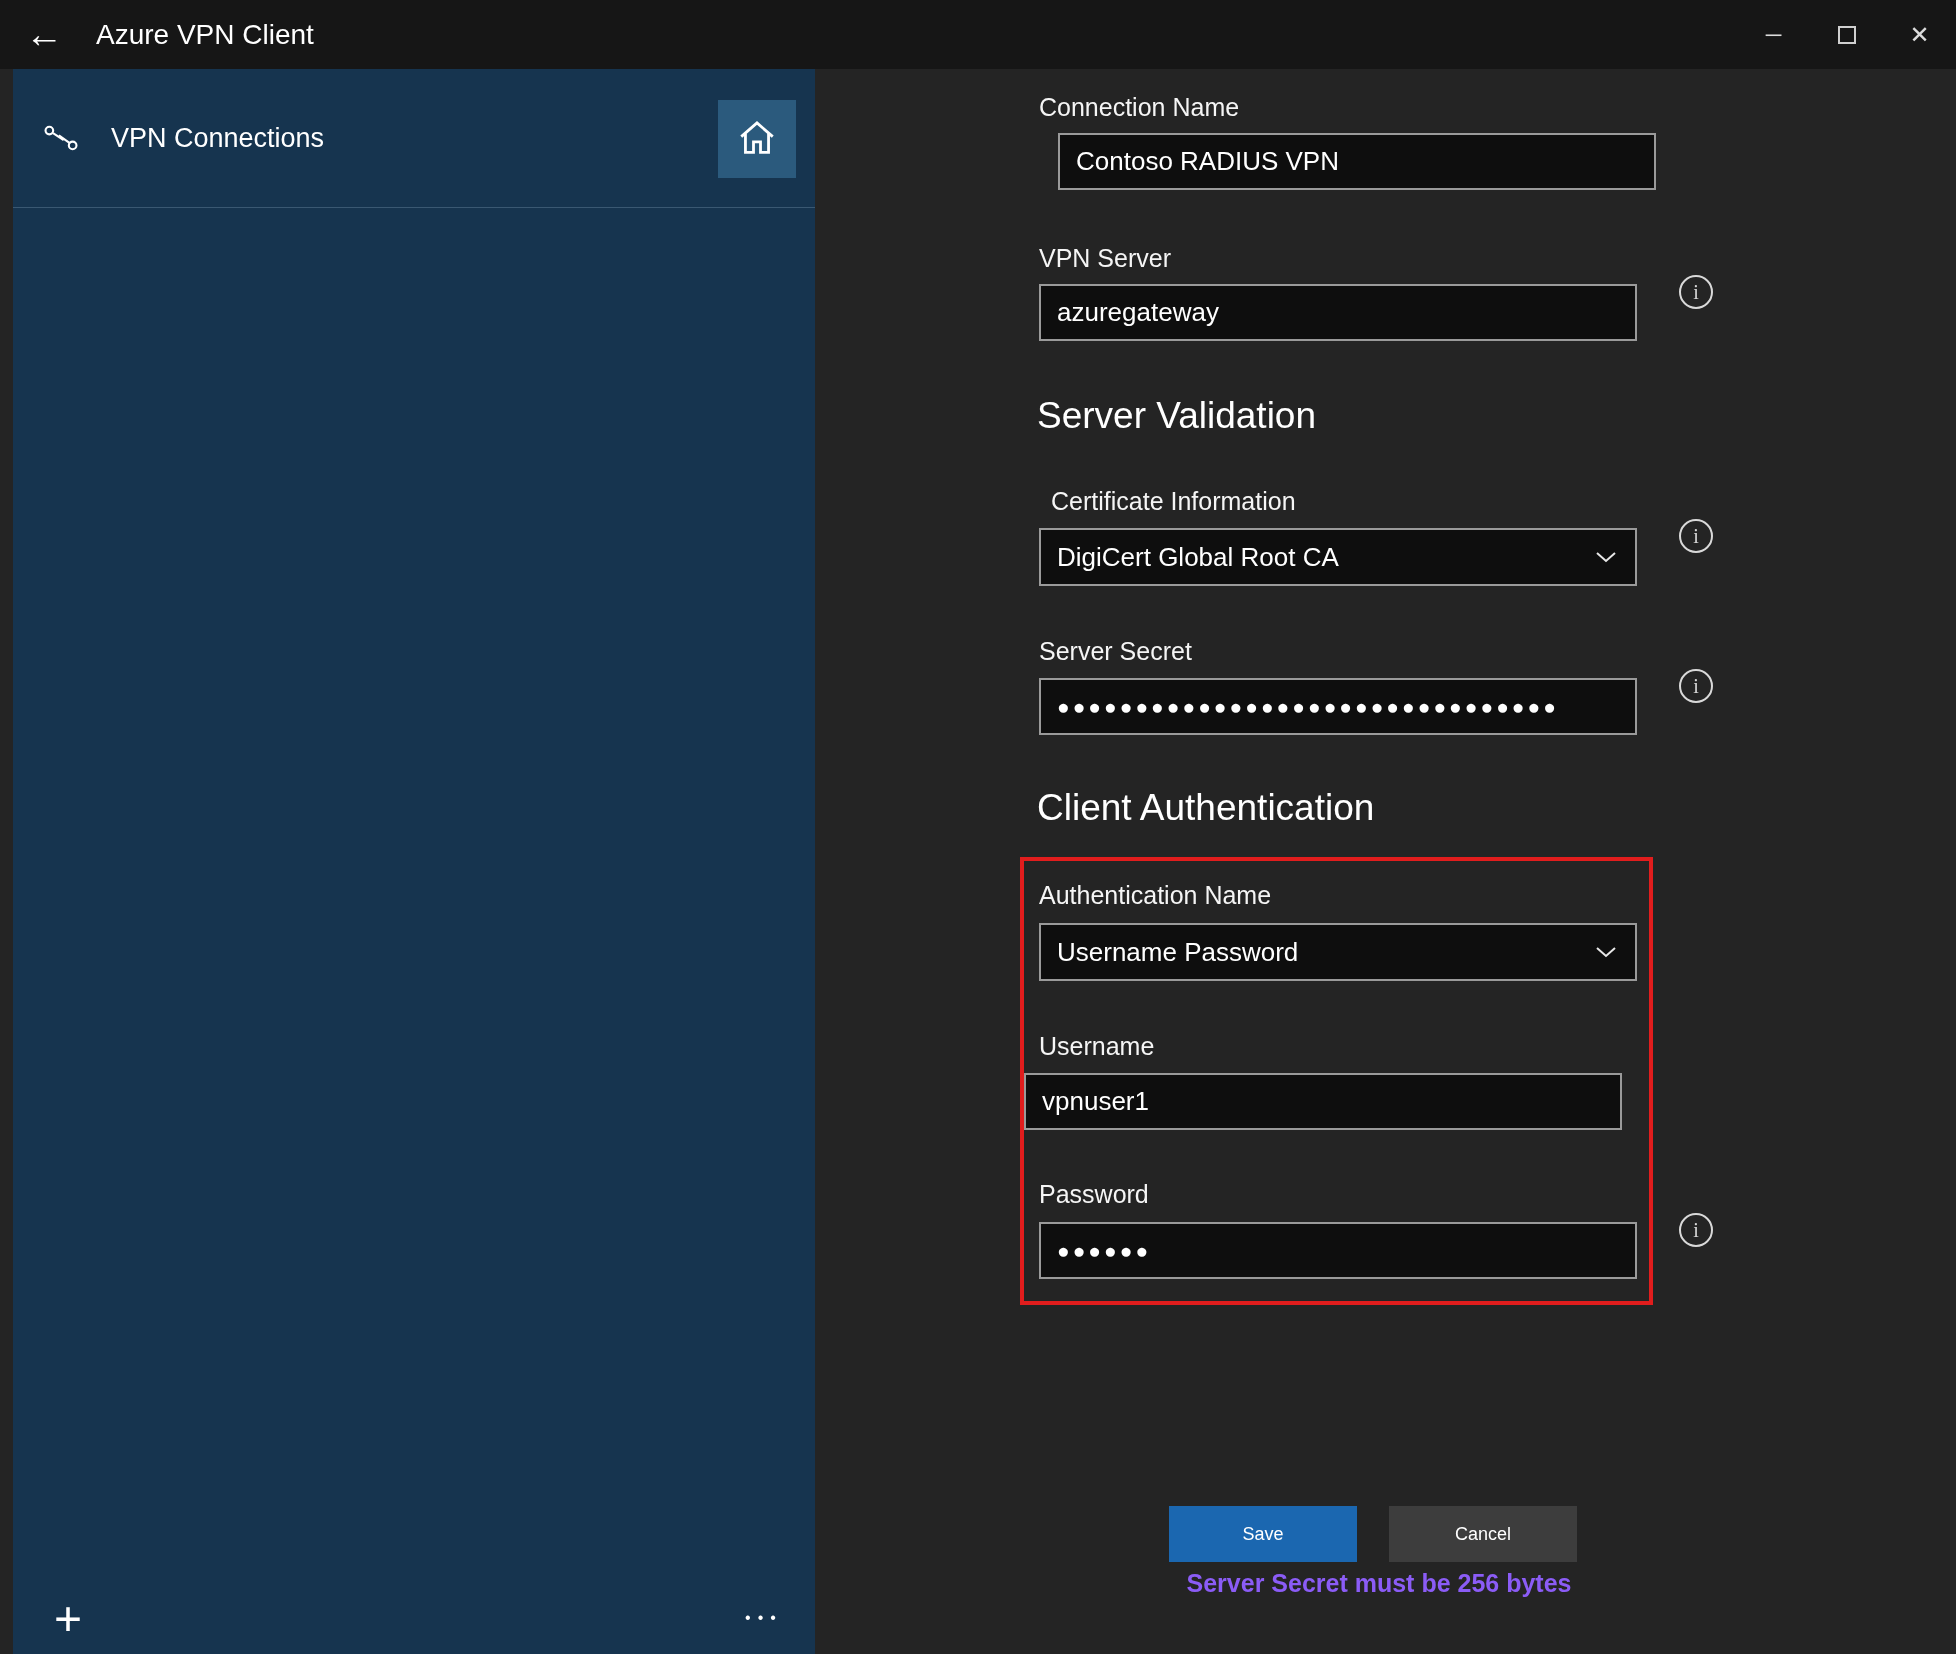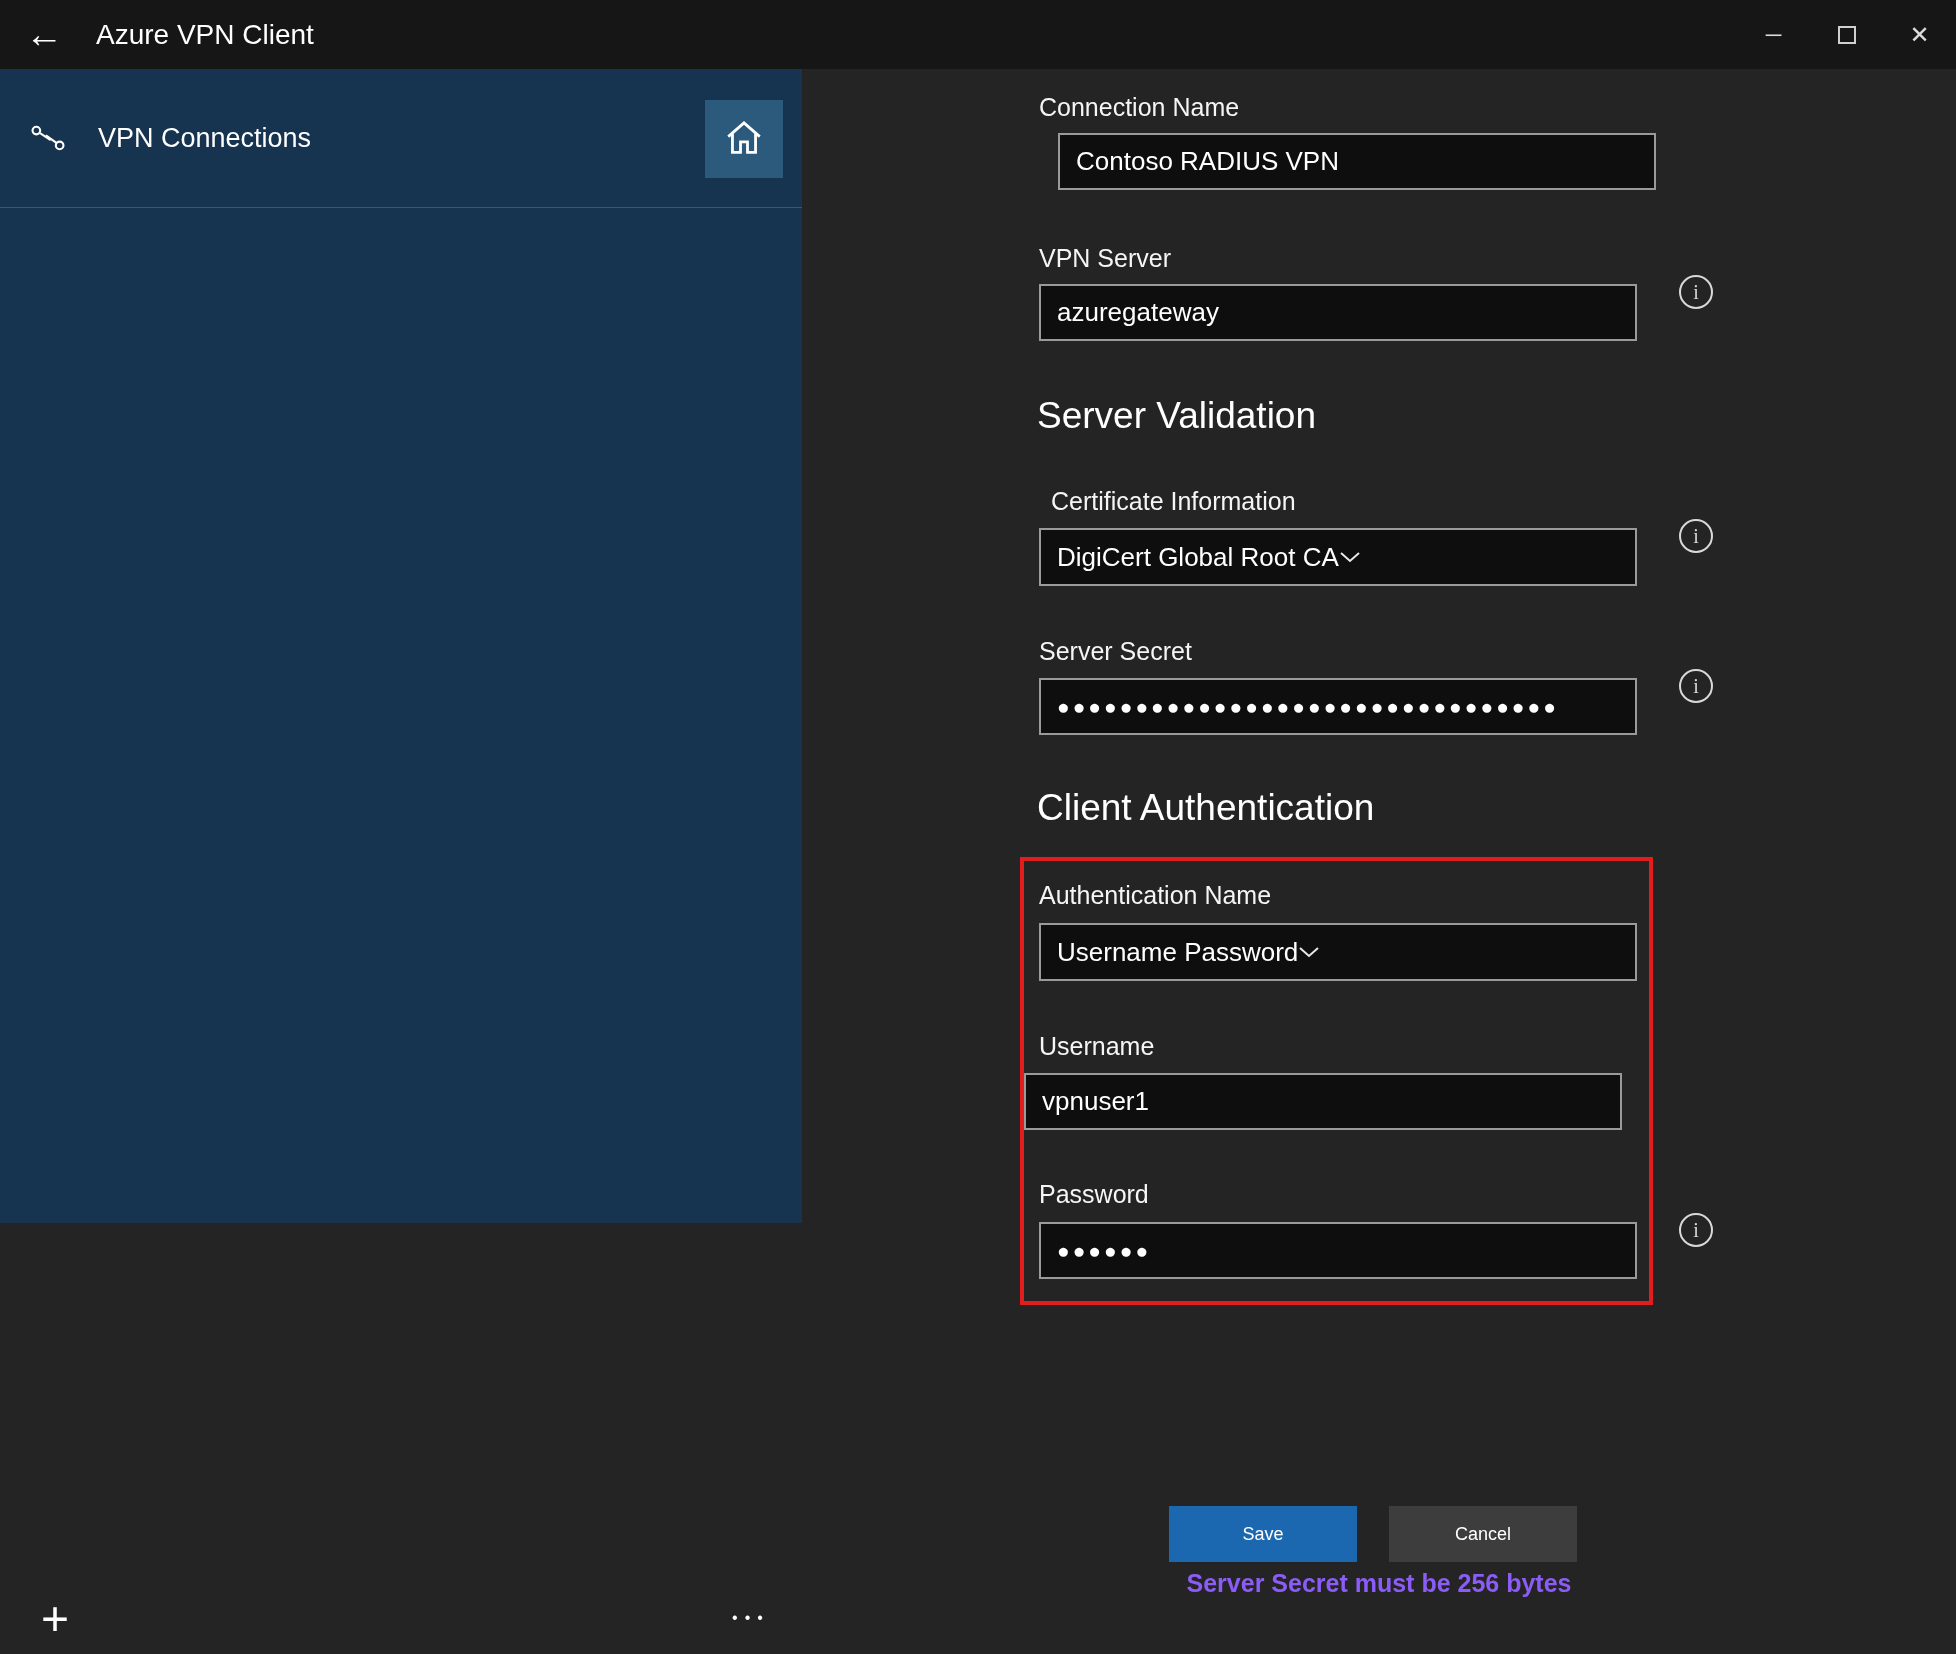--- a/index.html
+++ b/index.html
@@ -26,21 +26,21 @@
   .win-btn {
     width:73px; height:69px; display:flex; align-items:center; justify-content:center;
     background:transparent; border:none; color:#dcdcdc; font-size:22px; cursor:default;
   }
   .min-glyph { font-size:22px; line-height:1; }
   .max-box { display:inline-block; width:18px; height:18px; border:2px solid #d0d0d0; }
   .close-glyph { font-size:24px; }
 
   
   .sidebar {
-    position:absolute; left:0; top:69px; width:802px; height:1154px;
+    position:absolute; left:13px; top:69px; width:802px; height:1585px;
     background:#16344f;
   }
   .vpn-icon { position:absolute; left:30px; top:54px; }
   .sidebar-title { position:absolute; left:98px; top:54px; font-size:27px; line-height:30px; color:#fff; }
   .home-btn {
     position:absolute; left:705px; top:31px; width:78px; height:78px;
     background:#2b5a7d; border:none; display:flex; align-items:center; justify-content:center; cursor:default;
   }
   .sidebar-divider { position:absolute; left:0; top:138px; width:802px; height:1px; background:#3a5872; }
   .add-btn {
@@ -64,21 +64,21 @@
   .text-input {
     position:absolute; width:598px; height:57px;
     background:#0e0e0e; border:2px solid #9a9a9a; color:#fff;
     font-size:26px; padding:0 16px; font-family:inherit;
   }
   .masked { font-size:21px; letter-spacing:3px; }
 
   .dropdown {
     position:absolute; width:598px; height:58px;
     background:#0e0e0e; border:2px solid #9a9a9a; color:#fff;
-    font-size:26px; display:flex; align-items:center; justify-content:flex-start;
+    font-size:26px; display:flex; align-items:center; justify-content:space-between;
     padding:0 18px 0 16px; cursor:default;
   }
   .chevron { display:flex; align-items:center; }
 
   .info-icon {
     position:absolute; width:34px; height:34px; border:2px solid #d9d9d9; border-radius:50%;
     display:flex; align-items:center; justify-content:center; background:transparent; cursor:default;
   }
   .info-icon span { font-family:"Liberation Serif","DejaVu Serif",serif; font-size:20px; color:#d9d9d9; }
 

